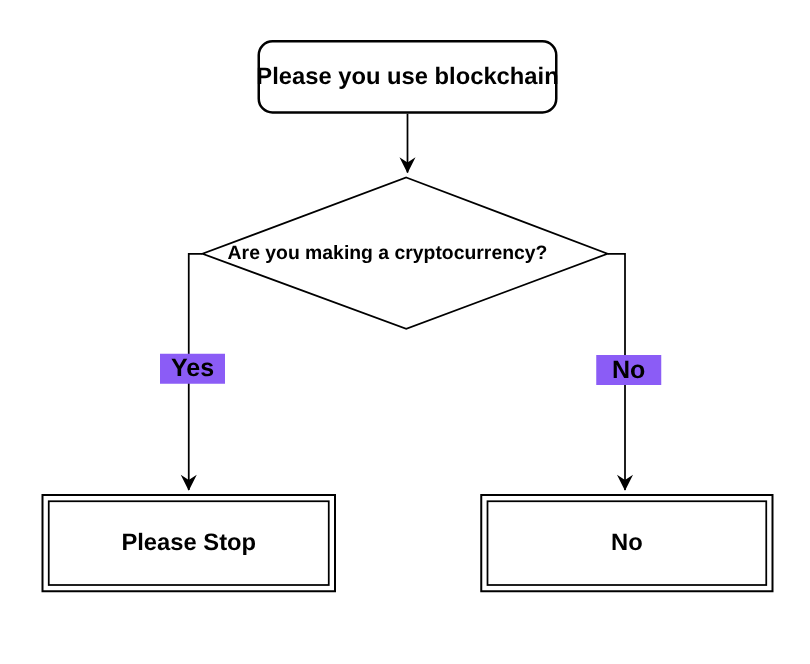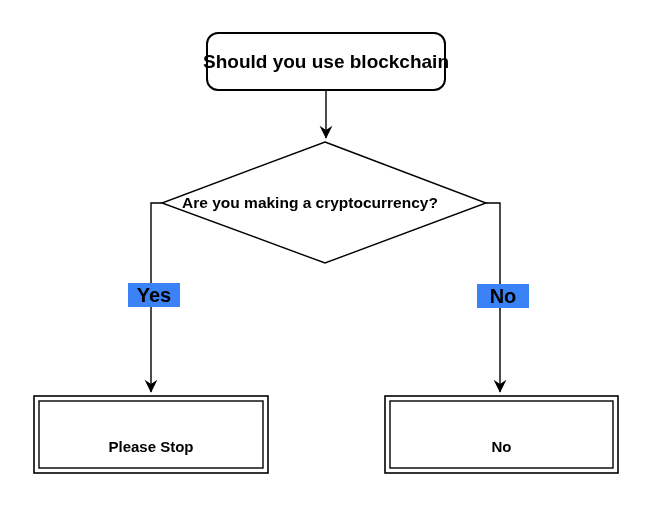--- a/index.html
+++ b/index.html
@@ -38,28 +38,27 @@
     left: 207px; top: 33px; width: 238px; height: 57px;
     font-size: 19px;
   }
   .label-decision {
     left: 148px; top: 143px; width: 324px; height: 120px;
     font-size: 15.5px;
   }
   .label-branch {
     height: 24px;
     font-size: 20px;
-    background: #3b82f6;
+    background: #8b5cf6;
     padding: 0 3px;
   }
   .label-branch-yes { left: 128px; top: 283px; width: 46px; }
   .label-branch-no  { left: 477px; top: 284px; width: 46px; }
   .label-outcome {
-    font-size: 15px;
-    margin-top: 12px;
+    font-size: 19px;
   }
   .label-outcome-yes { left: 34px;  top: 396px; width: 234px; height: 77px; }
   .label-outcome-no  { left: 385px; top: 396px; width: 233px; height: 77px; }
 </style>
 </head>
 <body>
 
 <div class="canvas">
 
   <svg viewBox="0 0 648 531">
@@ -79,21 +78,21 @@
 
     <path d="M 486 203 L 500 203 L 500 392" fill="none" stroke="#000000" stroke-width="1.4" marker-end="url(#arrow)"></path>
 
     <rect x="34" y="396" width="234" height="77" fill="#ffffff" stroke="#000000" stroke-width="1.6"></rect>
     <rect x="39" y="401" width="224" height="67" fill="none" stroke="#000000" stroke-width="1.4"></rect>
 
     <rect x="385" y="396" width="233" height="77" fill="#ffffff" stroke="#000000" stroke-width="1.6"></rect>
     <rect x="390" y="401" width="223" height="67" fill="none" stroke="#000000" stroke-width="1.4"></rect>
   </svg>
 
-  <div class="node-label label-start">Should you use blockchain</div>
+  <div class="node-label label-start">Please you use blockchain</div>
 
   <div class="node-label label-decision">Are you making a cryptocurrency?</div>
 
   <div class="node-label label-branch label-branch-yes">Yes</div>
 
   <div class="node-label label-branch label-branch-no">No</div>
 
   <div class="node-label label-outcome label-outcome-yes">Please Stop</div>
 
   <div class="node-label label-outcome label-outcome-no">No</div>

